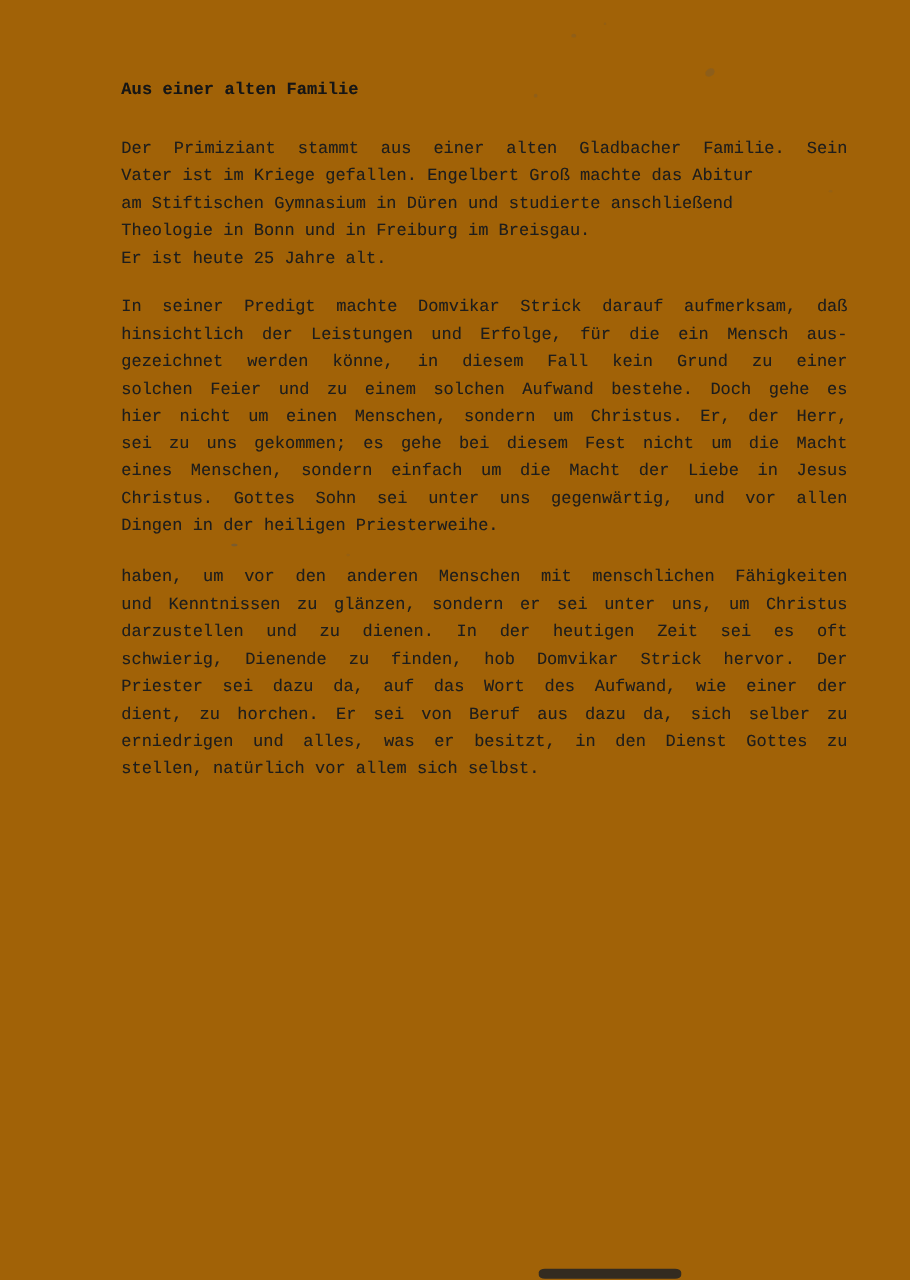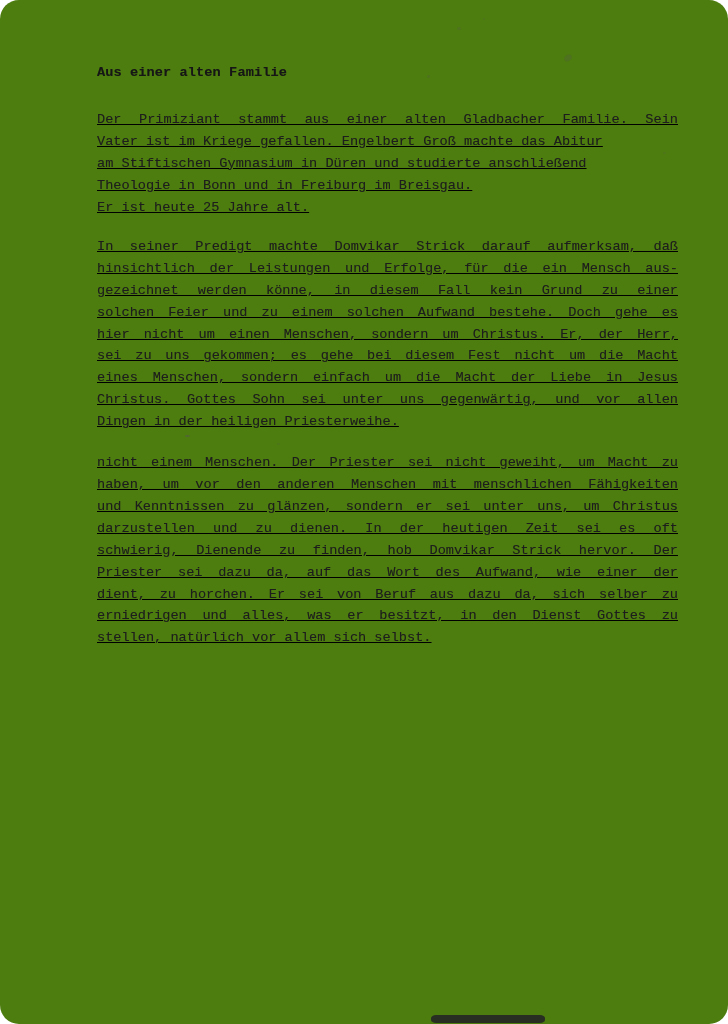--- a/index.html
+++ b/index.html
@@ -10,42 +10,40 @@
     width: 728px;
     height: 1024px;
     background: #ffffff;
     overflow: hidden;
     position: relative;
     font-family: "Liberation Mono", "DejaVu Sans Mono", monospace;
   }
   .page {
     position: absolute;
     inset: 0;
-    background: #4d7c0f;
-    border-radius: 19px;
+    background: #a16207;
   }
   .textblock {
     position: absolute;
     left: 97px;
     top: 62px;
     width: 581px;
   }
   .heading {
     font-size: 13.6px;
     line-height: 21.9px;
     font-weight: bold;
     color: #161616;
     margin: 0 0 25px 0;
     white-space: pre;
     letter-spacing: 0.1px;
     text-shadow: 0 0 0.5px rgba(20,20,20,0.4);
   }
   .para {
     margin: 0;
-    text-decoration: underline;
   }
   .para-0 { margin-bottom: 17.5px; }
   .para-1 { margin-bottom: 19px; }
   .line {
     font-size: 13.6px;
     line-height: 21.9px;
     color: #1d1d1d;
     white-space: pre;
     text-shadow: 0 0 0.5px rgba(25,25,25,0.35);
   }
@@ -86,21 +84,20 @@
           <div class="line j">hinsichtlich der Leistungen und Erfolge, für die ein Mensch aus-</div>
           <div class="line j">gezeichnet werden könne, in diesem Fall kein Grund zu einer</div>
           <div class="line j">solchen Feier und zu einem solchen Aufwand bestehe. Doch gehe es</div>
           <div class="line j">hier nicht um einen Menschen, sondern um Christus. Er, der Herr,</div>
           <div class="line j">sei zu uns gekommen; es gehe bei diesem Fest nicht um die Macht</div>
           <div class="line j">eines Menschen, sondern einfach um die Macht der Liebe in Jesus</div>
           <div class="line j">Christus. Gottes Sohn sei unter uns gegenwärtig, und vor allen</div>
           <div class="line">Dingen in der heiligen Priesterweihe.</div>
         </div>
         <div class="para para-2">
-          <div class="line j">nicht einem Menschen. Der Priester sei nicht geweiht, um Macht zu</div>
           <div class="line j">haben, um vor den anderen Menschen mit menschlichen Fähigkeiten</div>
           <div class="line j">und Kenntnissen zu glänzen, sondern er sei unter uns, um Christus</div>
           <div class="line j">darzustellen und zu dienen. In der heutigen Zeit sei es oft</div>
           <div class="line j">schwierig, Dienende zu finden, hob Domvikar Strick hervor. Der</div>
           <div class="line j">Priester sei dazu da, auf das Wort des Aufwand, wie einer der</div>
           <div class="line j">dient, zu horchen. Er sei von Beruf aus dazu da, sich selber zu</div>
           <div class="line j">erniedrigen und alles, was er besitzt, in den Dienst Gottes zu</div>
           <div class="line">stellen, natürlich vor allem sich selbst.</div>
         </div>
       </div>

